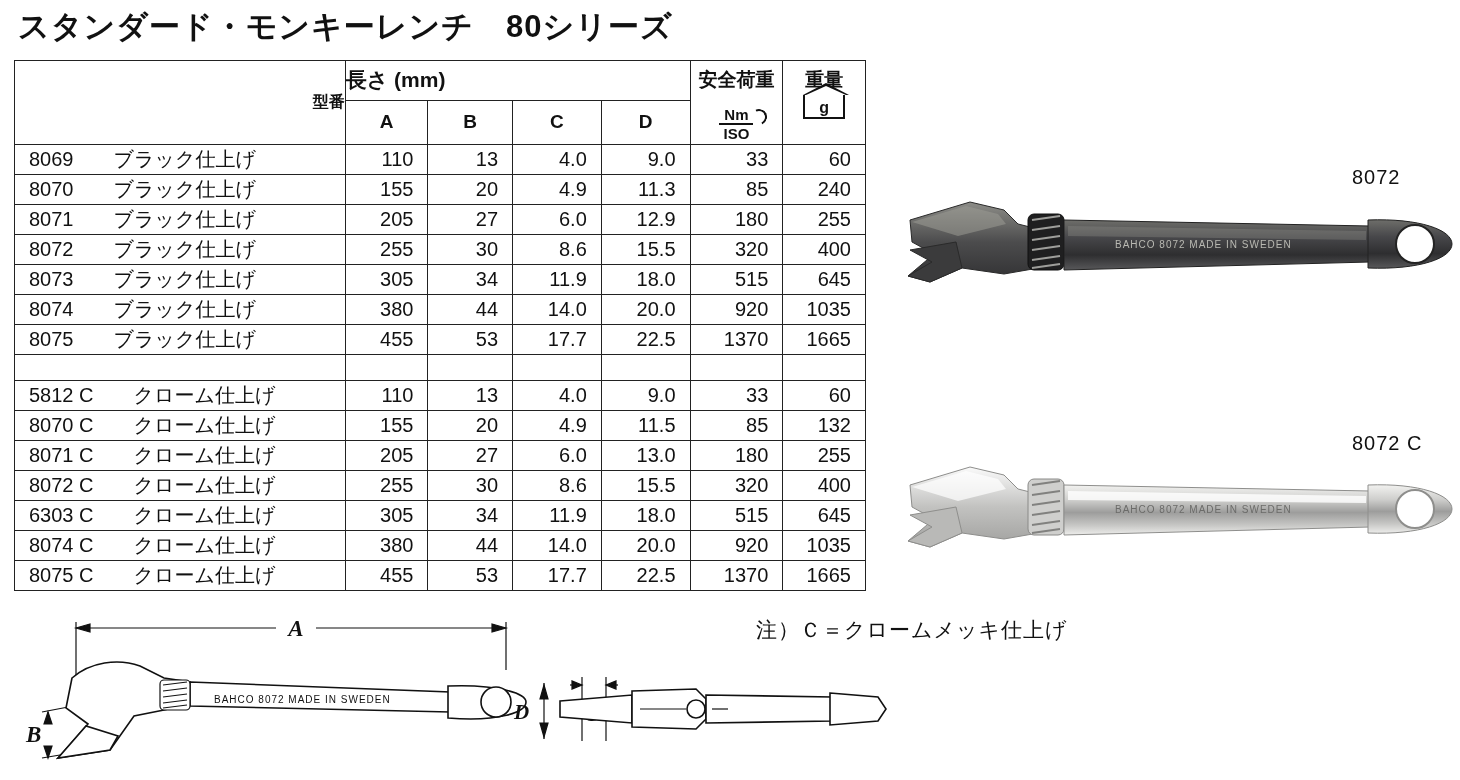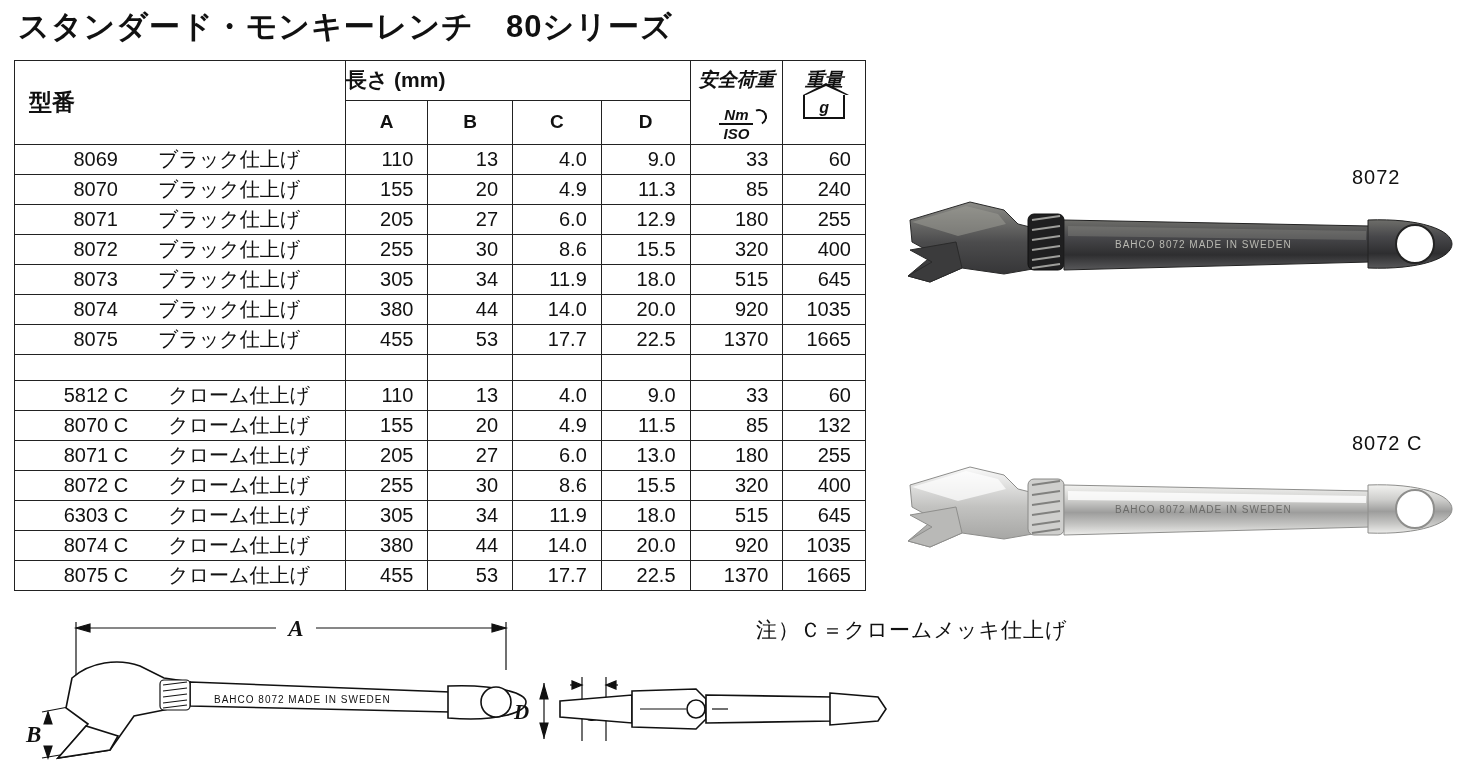--- a/index.html
+++ b/index.html
@@ -34,45 +34,44 @@
     border-collapse: collapse;
     font-size: 19px;
   }
   #spec-table td, #spec-table th {
     border: 1px solid #222;
     padding: 0;
     font-weight: normal;
   }
   .hdr-model {
     width: 328px;
-    text-align: left;
+    text-align: right;
     padding-left: 14px !important;
     font-weight: bold !important;
-    font-size: 23px;
+    font-size: 16px;
     vertical-align: middle;
   }
   .hdr-len {
     text-align: left;
     font-size: 21px;
     font-weight: bold !important;
     height: 34px;
   }
   .hdr-sub {
     text-align: center;
     font-weight: bold !important;
     font-size: 19px;
     height: 38px;
   }
   .hdr-load, .hdr-weight {
     text-align: center;
     font-weight: bold !important;
     font-size: 19px;
     vertical-align: top;
     padding-top: 6px !important;
-    font-style: italic;
   }
   .hdr-load { width: 92px; }
   .hdr-weight { width: 82px; }
   .colA { width: 82px; }
   .colB { width: 84px; }
   .colC { width: 88px; }
   .colD { width: 88px; }
 
   .iso-badge {
     display: inline-block;
@@ -122,21 +121,21 @@
     content: "";
     position: absolute;
     left: 1px; top: -9px;
     width: 0; height: 0;
     border-left: 20px solid transparent;
     border-right: 20px solid transparent;
     border-bottom: 9px solid #fff;
   }
 
   td.model {
-    text-align: center;
+    text-align: left;
     padding: 1px 0 1px 14px !important;
     font-size: 20px;
     height: 28px;
     white-space: pre;
   }
   td.num {
     text-align: right;
     padding-right: 14px !important;
     font-size: 20px;
     height: 28px;

